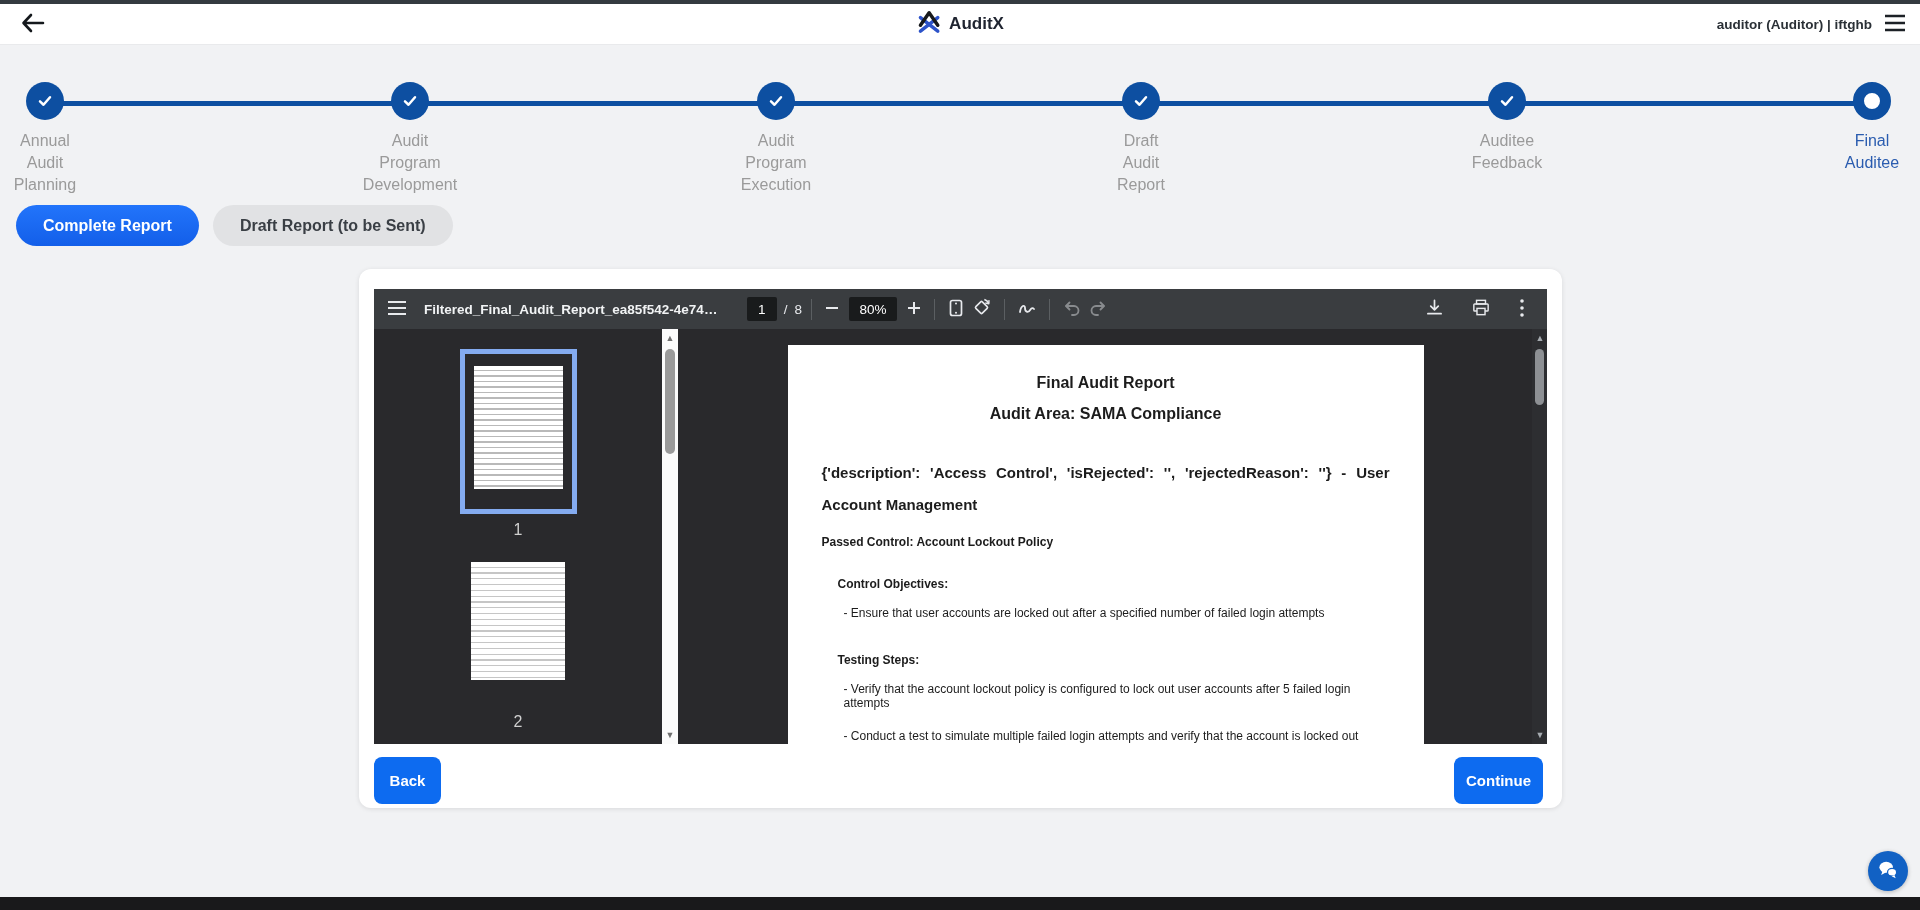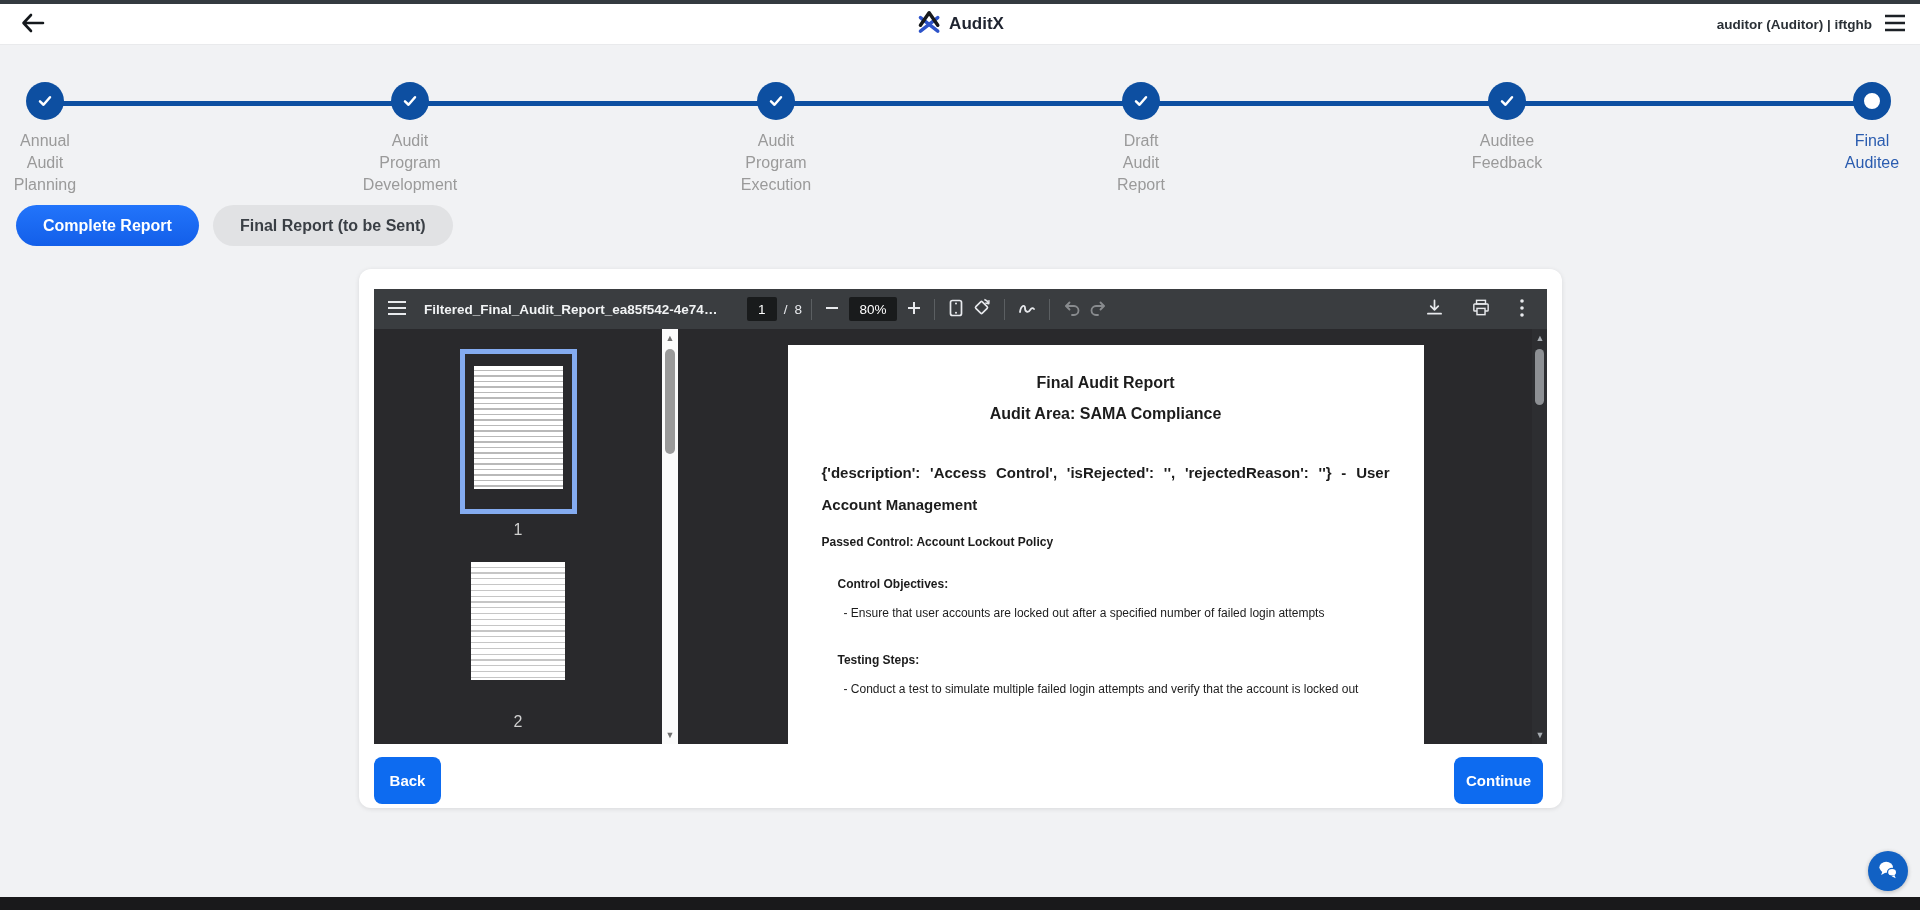--- a/index.html
+++ b/index.html
@@ -188,21 +188,21 @@
 
   <div class="step active" style="left:1872px">
     <div class="step-circle"></div>
     <div class="step-label">Final
 Auditee</div>
   </div>
 </div>
 
 <div class="report-tabs">
   <button class="pill-btn pill-primary">Complete Report</button>
-  <button class="pill-btn pill-secondary">Final Report (to be Sent)</button>
+  <button class="pill-btn pill-secondary">Draft Report (to be Sent)</button>
 </div>
 
 <section class="card">
 
   <div class="viewer">
 
     <div class="pdf-toolbar">
       <div class="tb-left">
         <button class="tb-iconbtn">
           <span>
@@ -325,20 +325,21 @@
 
       <div class="page-area">
         <div class="doc-page">
           <div class="doc-title">Final Audit Report</div>
           <div class="doc-subtitle">Audit Area: SAMA Compliance</div>
           <div class="doc-heading">{'description': 'Access Control', 'isRejected': '', 'rejectedReason': ''} - User Account Management</div>
           <div class="doc-passed">Passed Control: Account Lockout Policy</div>
           <div class="doc-sec-heading objectives">Control Objectives:</div>
           <div class="doc-item">- Ensure that user accounts are locked out after a specified number of failed login attempts</div>
           <div class="doc-sec-heading testing">Testing Steps:</div>
+          <div class="doc-item">- Verify that the account lockout policy is configured to lock out user accounts after 5 failed login attempts</div>
           <div class="doc-item">- Conduct a test to simulate multiple failed login attempts and verify that the account is locked out</div>
         </div>
         <div class="main-scrollbar">
           <div class="sb-arrow" style="top:2px">▲</div>
           <div class="sb-thumb"></div>
           <div class="sb-arrow" style="bottom:2px">▼</div>
         </div>
       </div>
     </div>
   </div>

